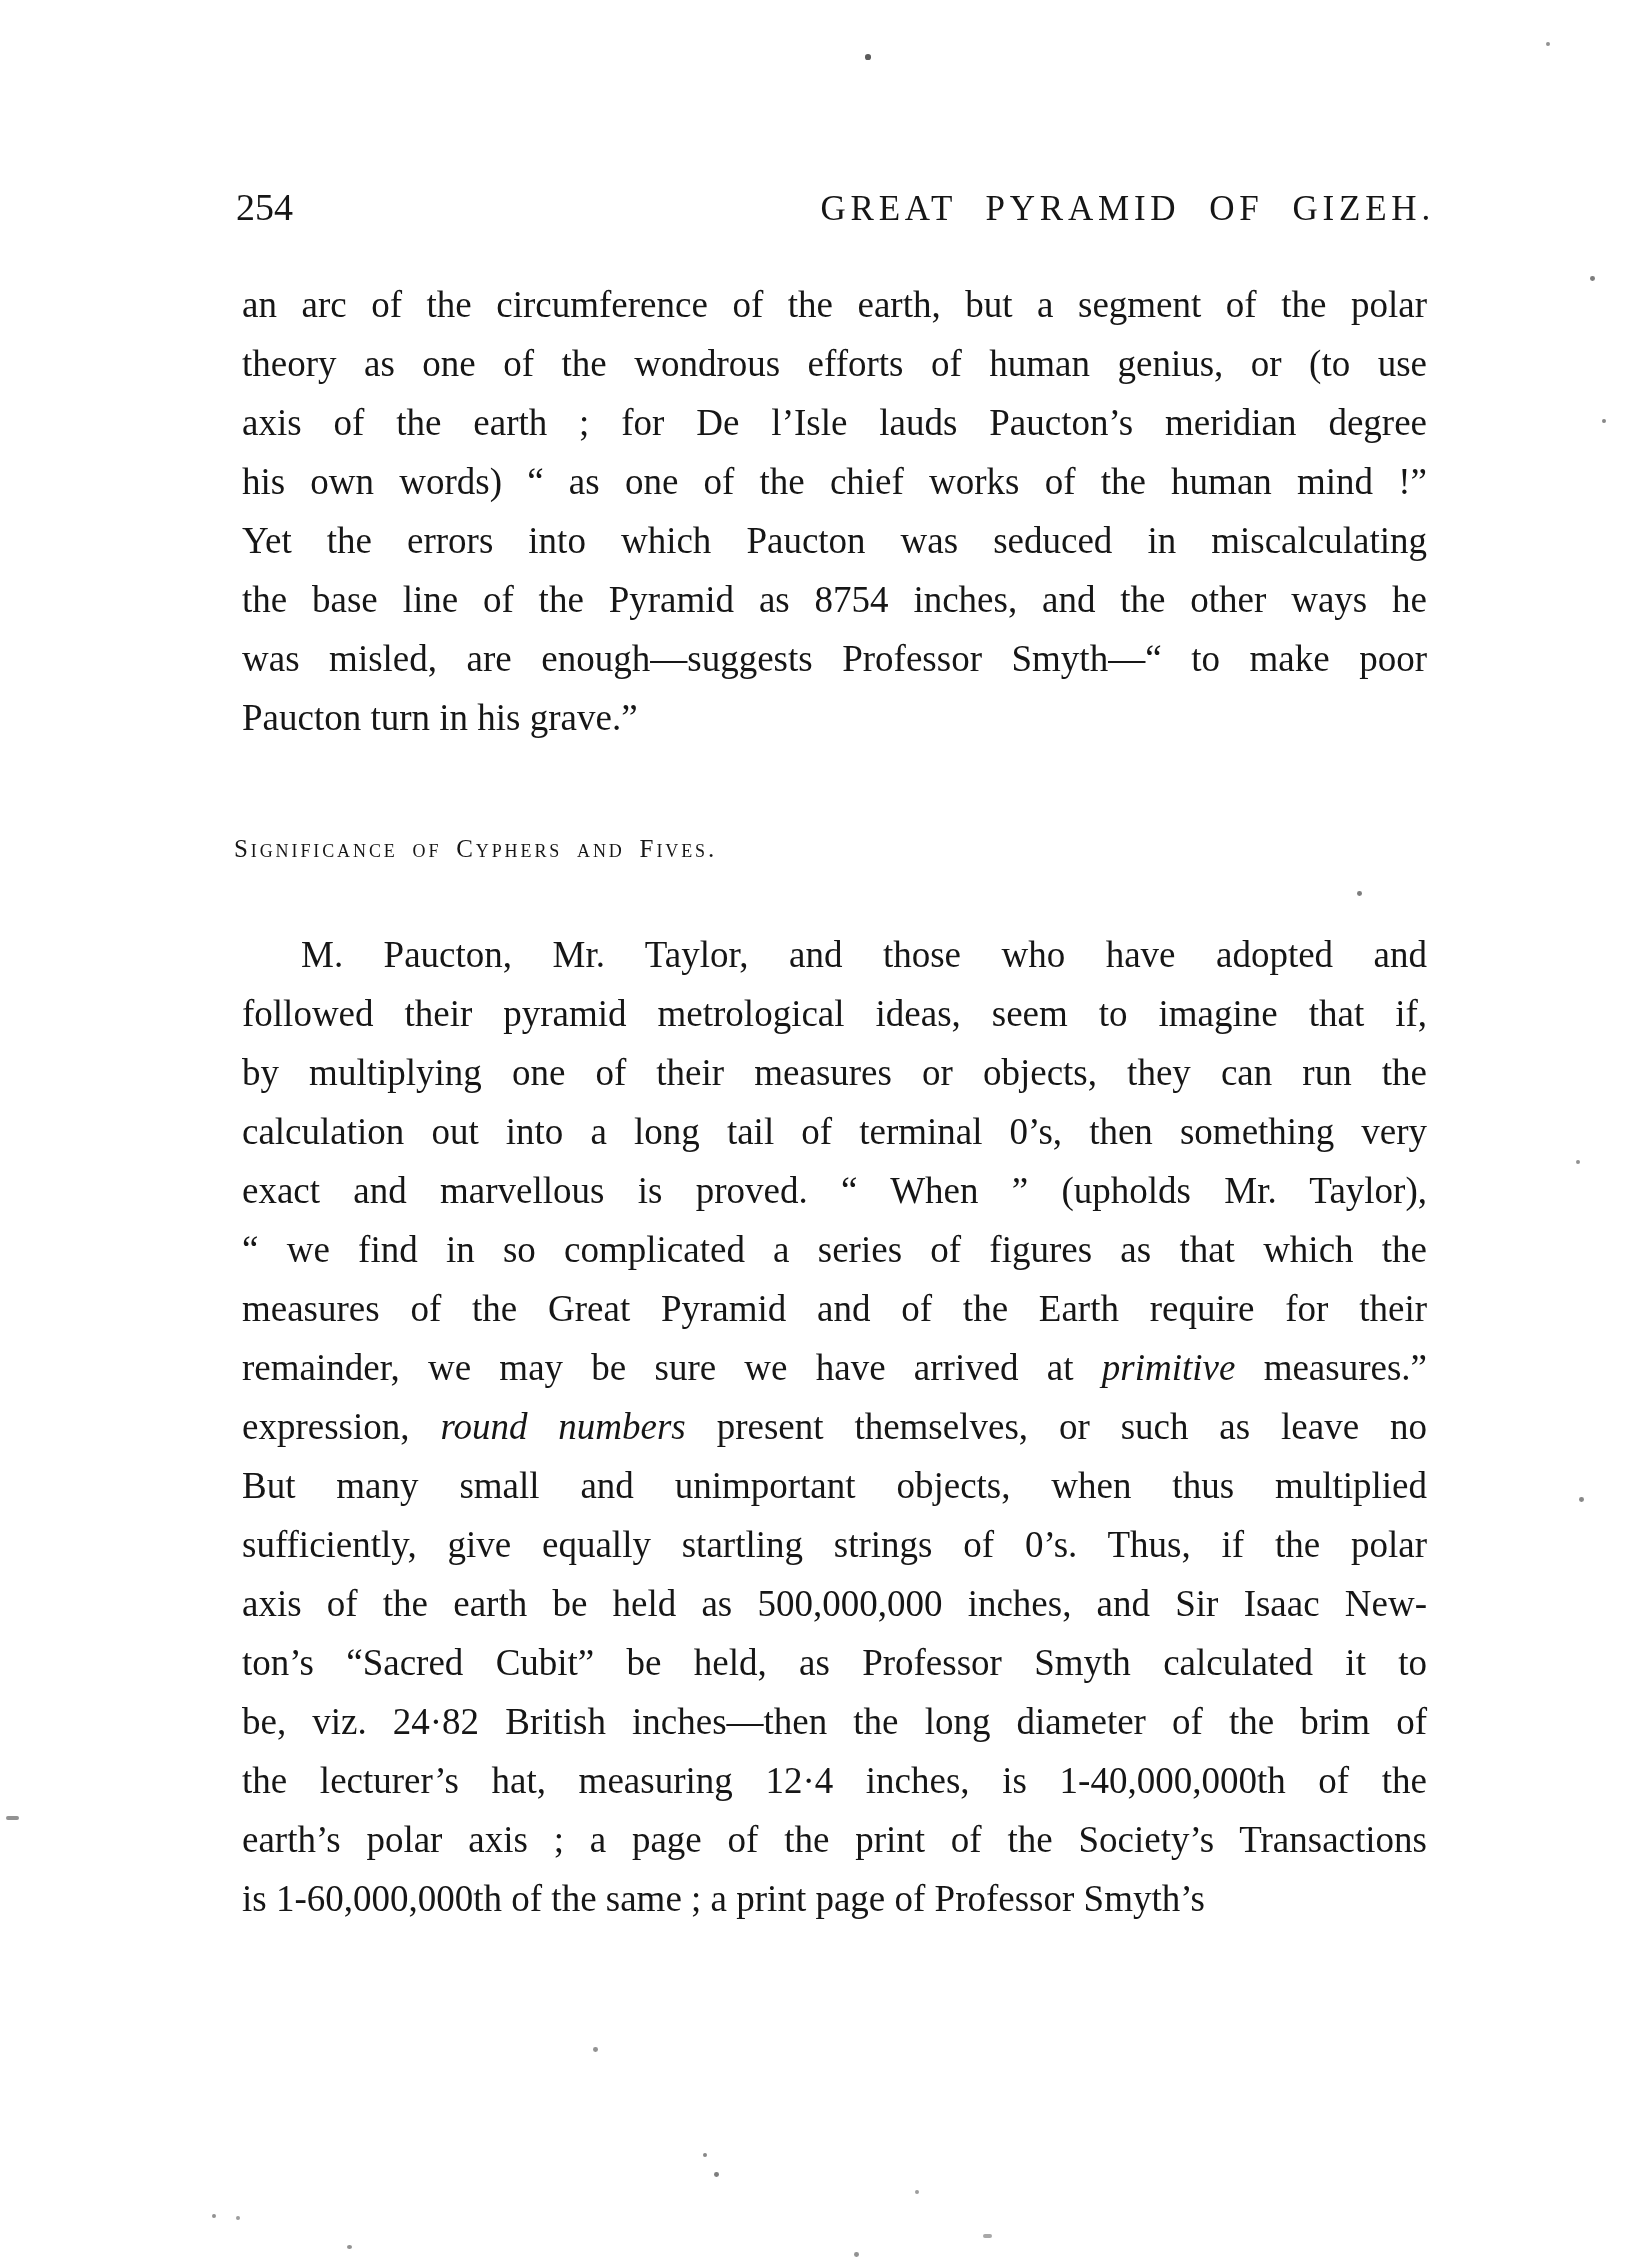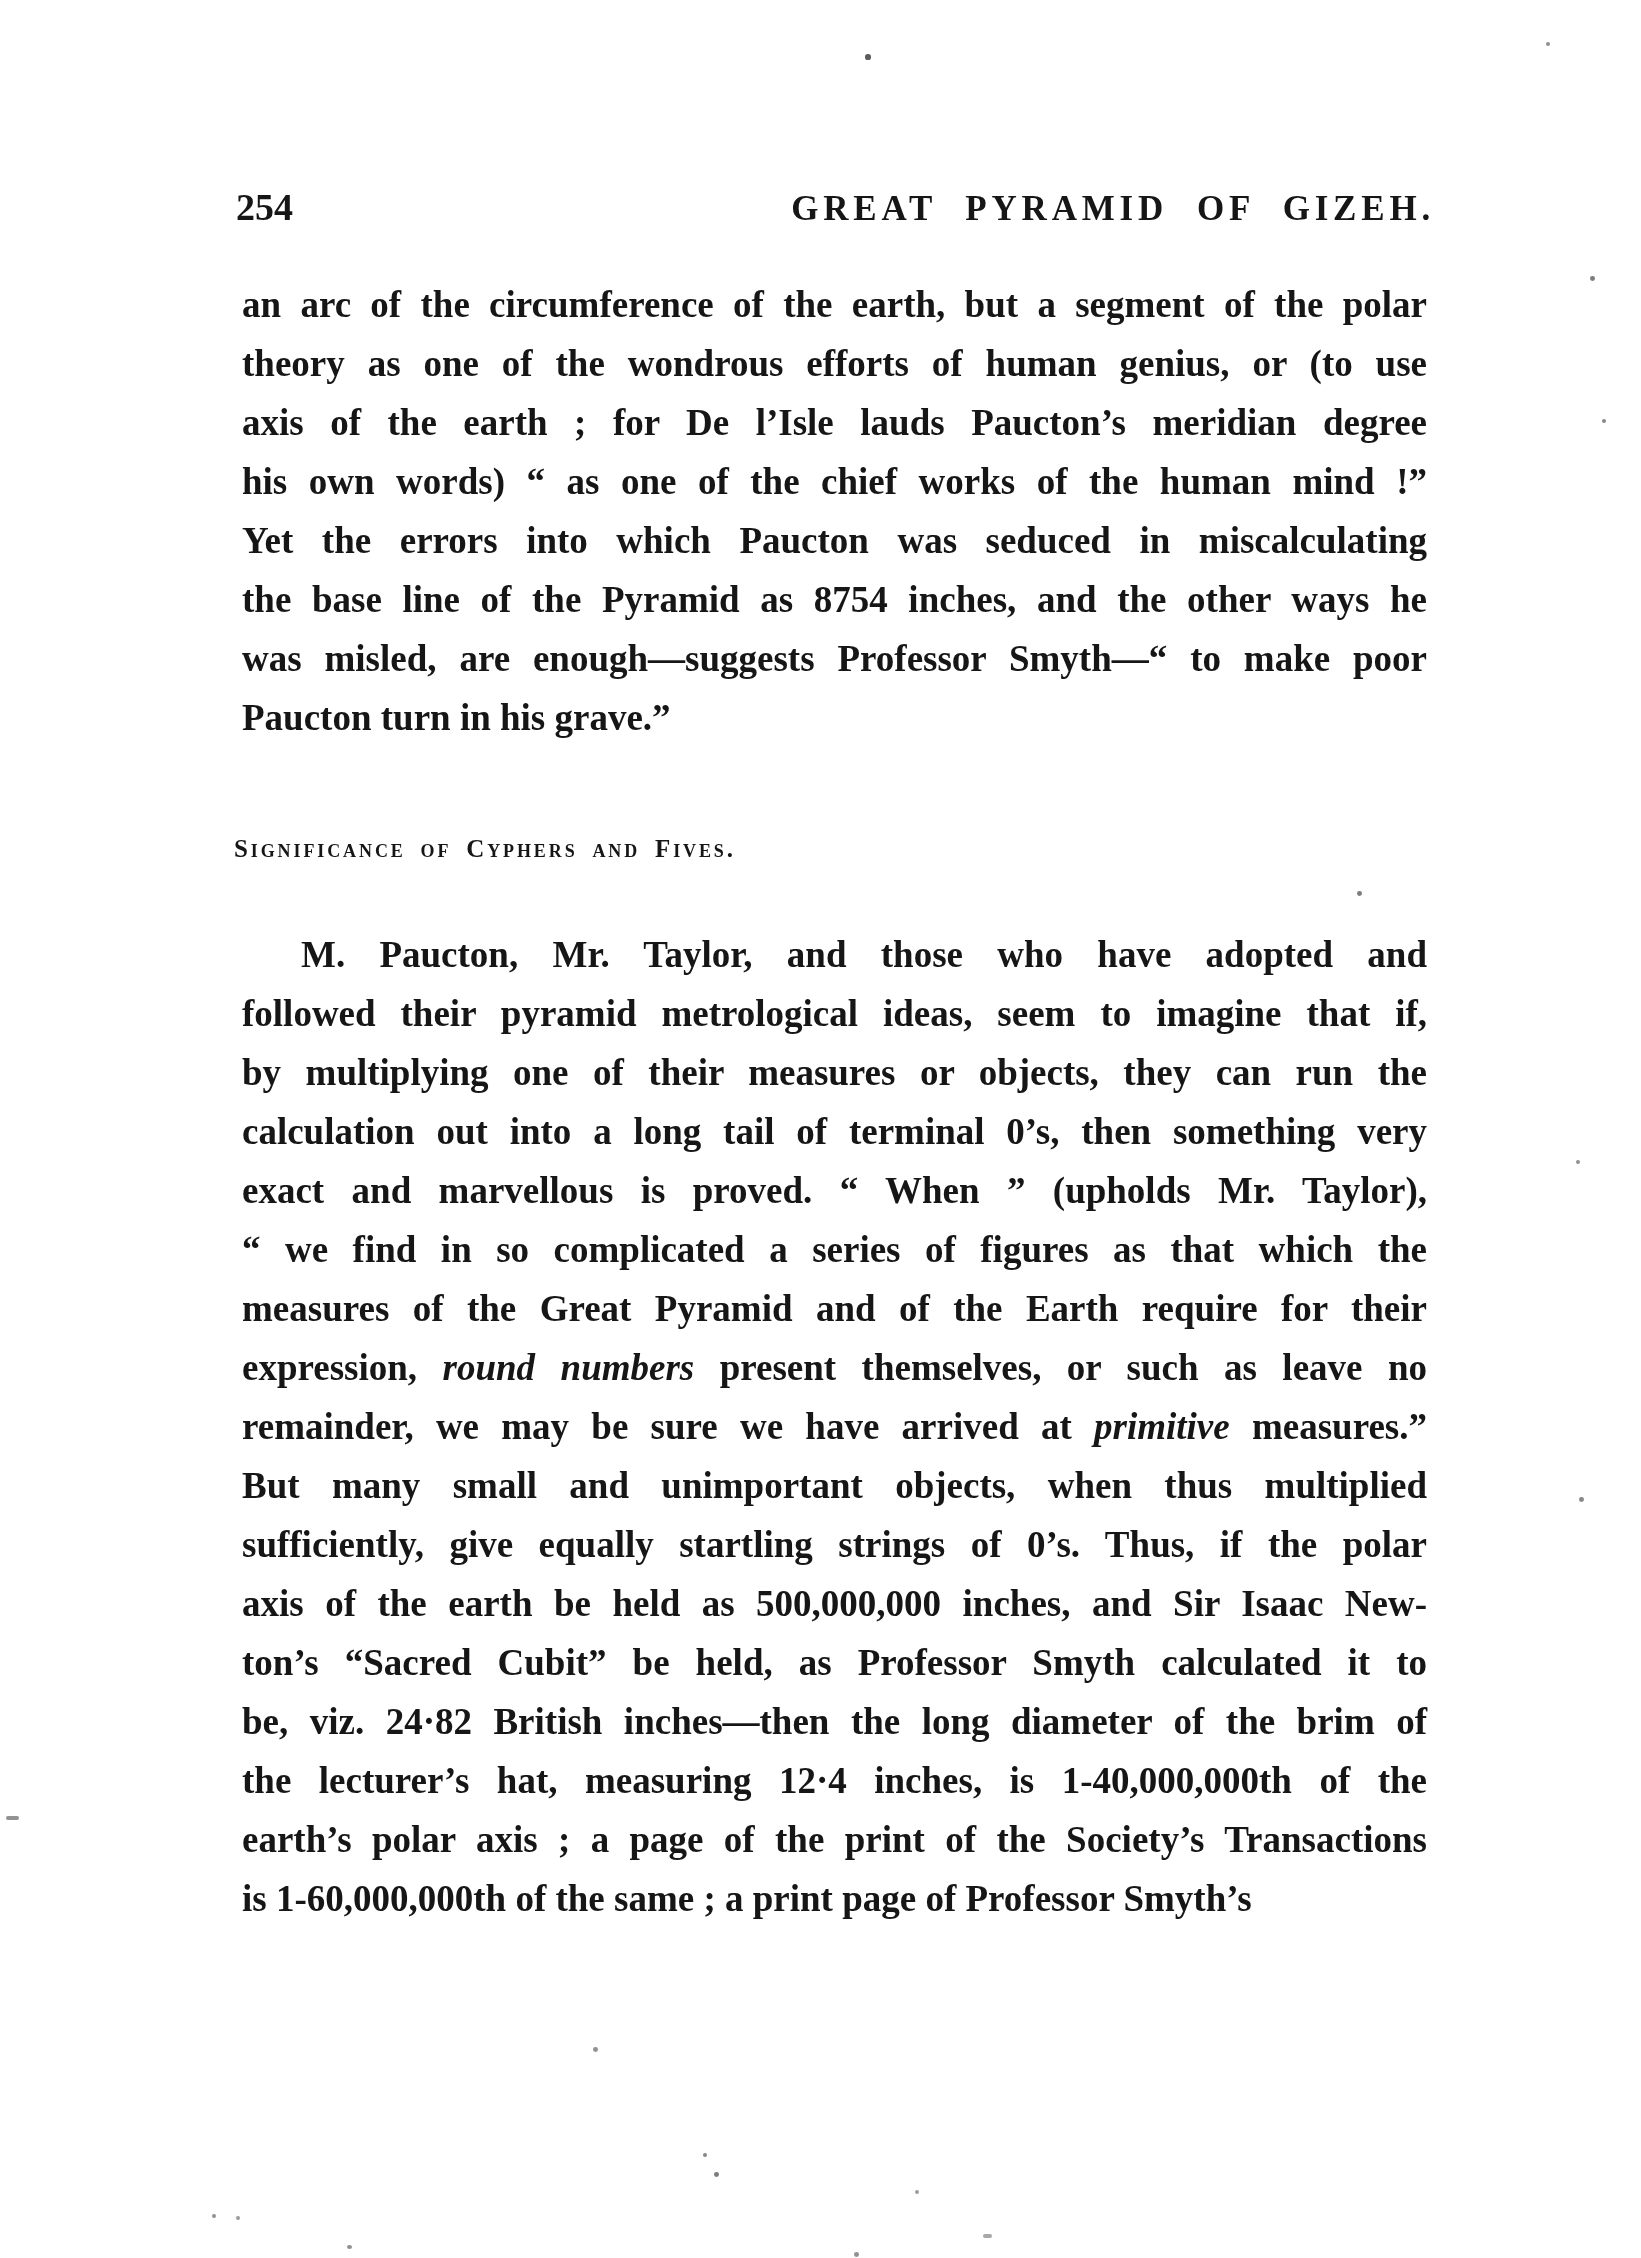--- a/index.html
+++ b/index.html
@@ -5,21 +5,21 @@
   html,body{margin:0;padding:0;background:#ffffff;}
   .page{
     position:relative;
     width:1641px;height:2259px;
     background:#fefefef9;
     background-color:#fff;
     font-family:"Liberation Serif","DejaVu Serif",serif;
     color:#161616;
     overflow:hidden;
   }
-  .column{position:absolute;left:234px;top:184px;width:1201px;font-weight:bold;}
+  .column{position:absolute;left:234px;top:184px;width:1201px;}
   .header{position:relative;height:46px;}
   .pagenum{position:absolute;left:1.9px;top:1.9px;font-size:38px;line-height:42px;}
   .running-title{
     position:absolute;left:0;right:0;top:4.8px;
     text-align:right;font-size:35px;line-height:40px;
     letter-spacing:4.8px;word-spacing:15.3px;
   }
   #text-root{margin-top:45px;}
   .paragraph{margin:8px;}
   .line{
@@ -80,22 +80,22 @@
         </div>
         <div class="heading">Significance of Cyphers and Fives.</div>
         <div class="paragraph">
           <div class="line indent"><span>M. Paucton, Mr. Taylor, and those who have adopted and</span></div>
           <div class="line"><span>followed their pyramid metrological ideas, seem to imagine that if,</span></div>
           <div class="line"><span>by multiplying one of their measures or objects, they can run the</span></div>
           <div class="line"><span>calculation out into a long tail of terminal 0’s, then something very</span></div>
           <div class="line"><span>exact and marvellous is proved.  “ When ” (upholds Mr. Taylor),</span></div>
           <div class="line"><span>“ we find in so complicated a series of figures as that which the</span></div>
           <div class="line"><span>measures of the Great Pyramid and of the Earth require for their</span></div>
+          <div class="line"><span>remainder, we may be sure we have arrived at </span><span class="it">primitive</span><span> measures.”</span></div>
           <div class="line"><span>expression, </span><span class="it">round numbers</span><span> present themselves, or such as leave no</span></div>
-          <div class="line"><span>remainder, we may be sure we have arrived at </span><span class="it">primitive</span><span> measures.”</span></div>
           <div class="line"><span>But many small and unimportant objects, when thus multiplied</span></div>
           <div class="line"><span>sufficiently, give equally startling strings of 0’s.  Thus, if the polar</span></div>
           <div class="line"><span>axis of the earth be held as 500,000,000 inches, and Sir Isaac New-</span></div>
           <div class="line"><span>ton’s “Sacred Cubit” be held, as Professor Smyth calculated it to</span></div>
           <div class="line"><span>be, viz. 24·82 British inches—then the long diameter of the brim of</span></div>
           <div class="line"><span>the lecturer’s hat, measuring 12·4 inches, is 1-40,000,000th of the</span></div>
           <div class="line"><span>earth’s polar axis ; a page of the print of the Society’s Transactions</span></div>
           <div class="line last"><span>is 1-60,000,000th of the same ; a print page of Professor Smyth’s</span></div>
         </div>
       </div>

